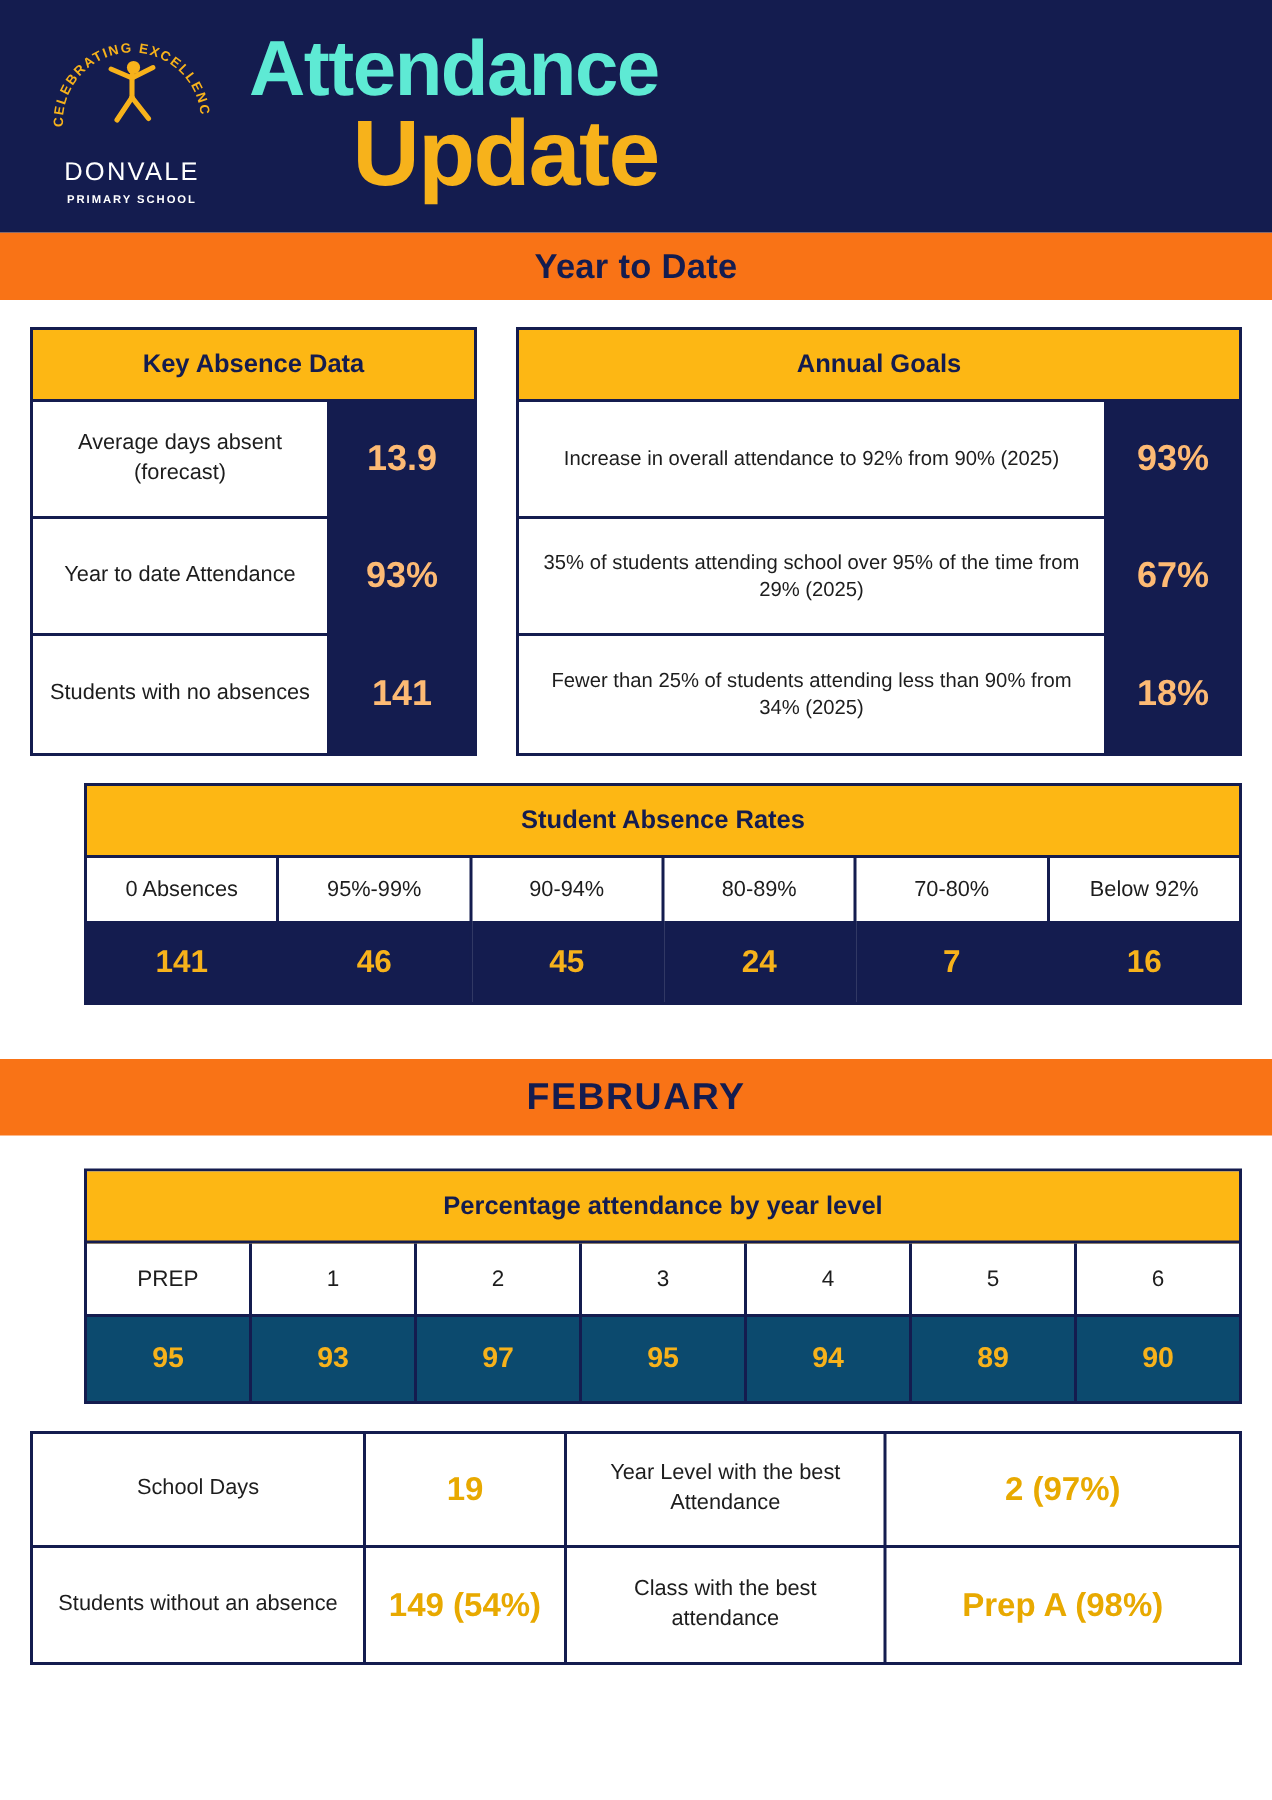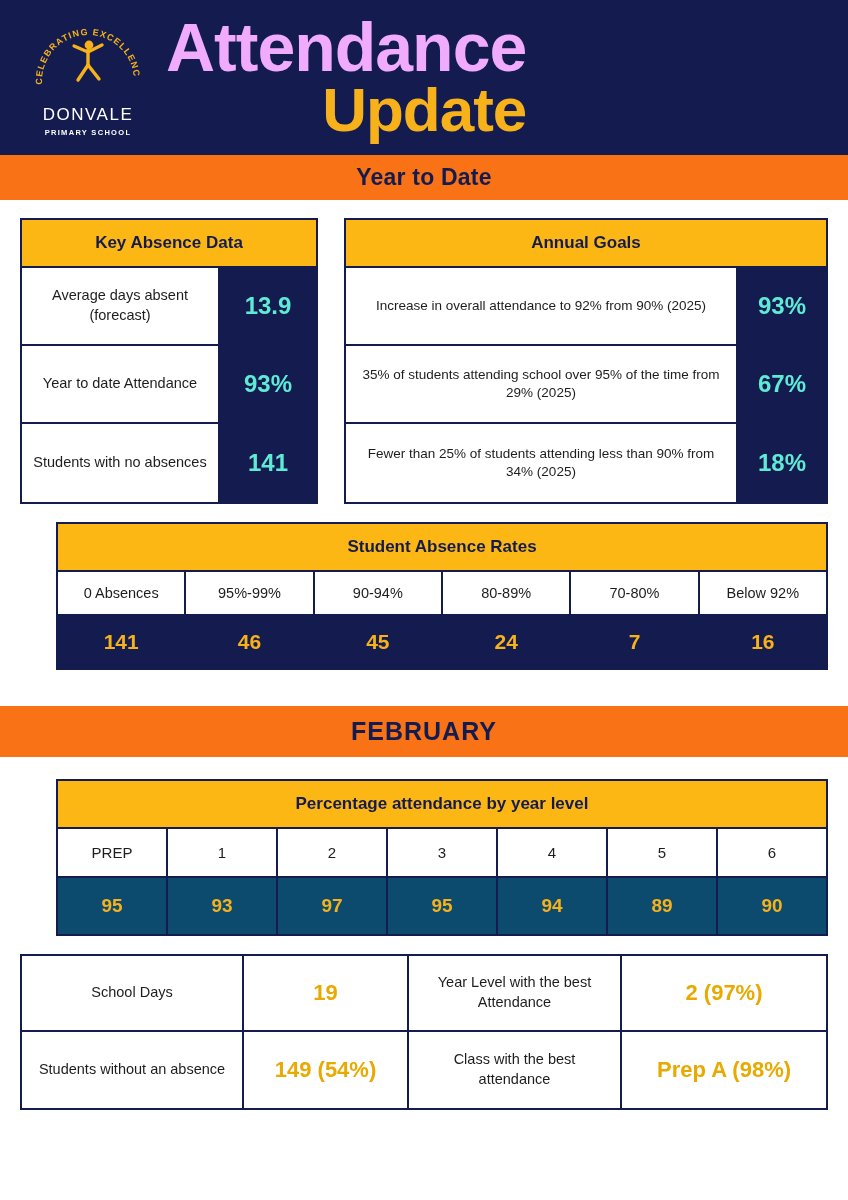--- a/index.html
+++ b/index.html
@@ -70,22 +70,22 @@
     color: #ffffff;
     font-size: 7.5px;
     font-weight: bold;
     letter-spacing: 1.3px;
   }
   .title-wrap {
     margin-left: 18px;
     line-height: 0.95;
   }
   .title-main {
-    color: #f0abfc;
-    font-size: 68px;
+    color: #5eead4;
+    font-size: 52px;
     font-weight: bold;
     letter-spacing: -1px;
   }
   .title-sub {
     color: #f7b21b;
     font-size: 62px;
     font-weight: bold;
     text-align: right;
     letter-spacing: -1px;
     margin-top: 2px;
@@ -136,21 +136,21 @@
     justify-content: center;
     text-align: center;
     color: #1d1d1d;
     font-size: 14.5px;
     line-height: 1.35;
     padding: 8px 10px;
     border-right: 2px solid #141c4f;
   }
   .kv-val {
     background: #141c4f;
-    color: #5eead4;
+    color: #fdba74;
     font-size: 24px;
     font-weight: bold;
     display: flex;
     align-items: center;
     justify-content: center;
     text-align: center;
     padding: 8px 6px;
   }
   .panel-left { width: 298px; }
   .panel-left .kv-val { width: 96px; }
@@ -231,21 +231,21 @@
     color: #1d1d1d;
     line-height: 1.35;
   }
   .sum-cell:last-child { border-right: none; }
   .sum-cell.value {
     color: #e8a900;
     font-size: 22px;
     font-weight: bold;
   }
   .sum-cell.w1 { width: 222px; }
-  .sum-cell.w2 { width: 165px; }
+  .sum-cell.w2 { width: 134px; }
   .sum-cell.w3 { width: 213px; }
   .sum-cell.w4 { flex: 1; }
 </style>
 </head>
 <body>
 
 <div class="header">
   <div class="logo">
     <svg class="logo-arc" viewBox="0 0 108 70">
       <defs>

